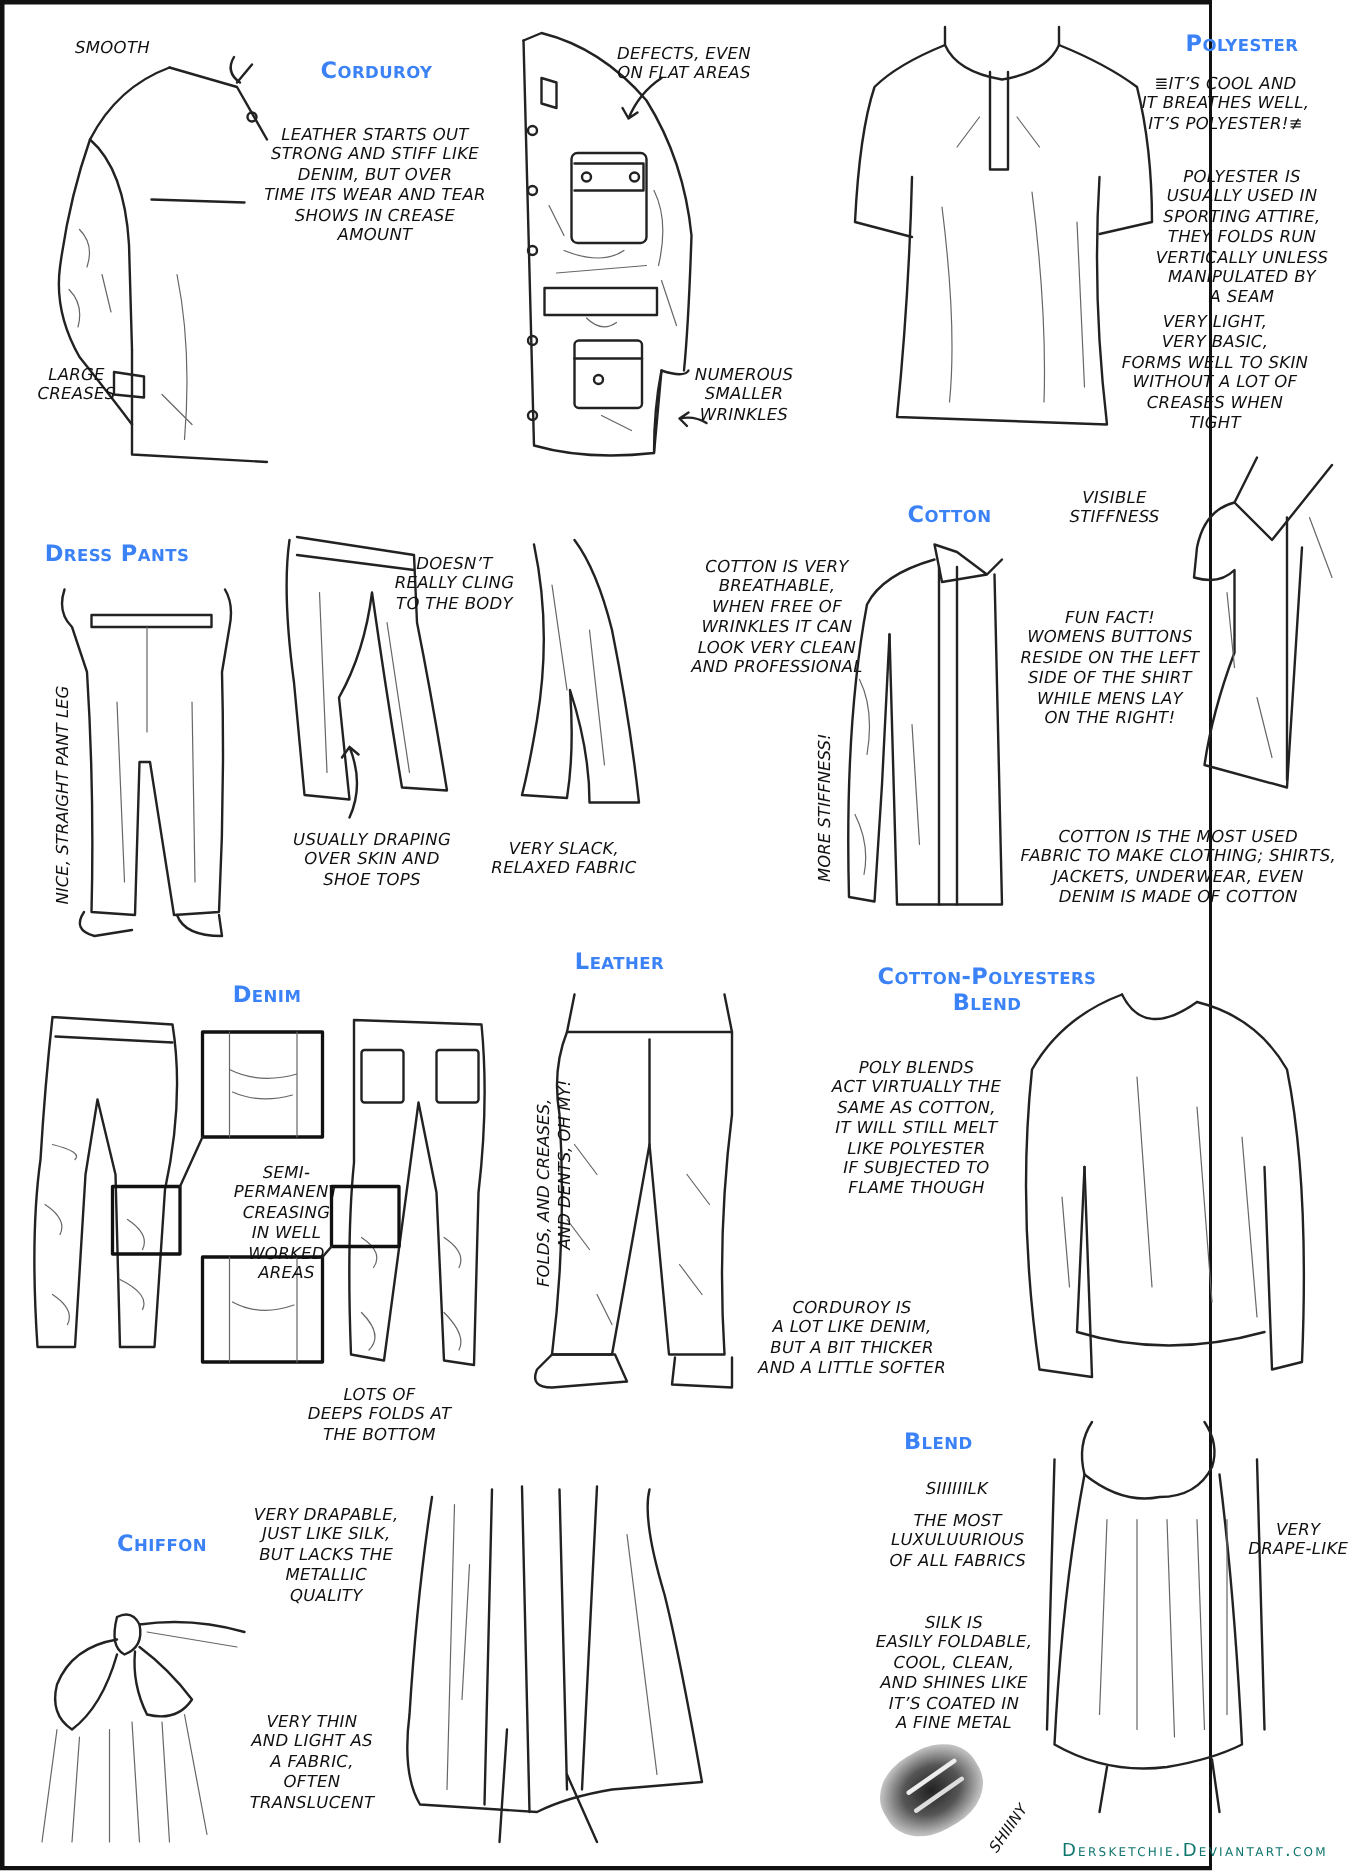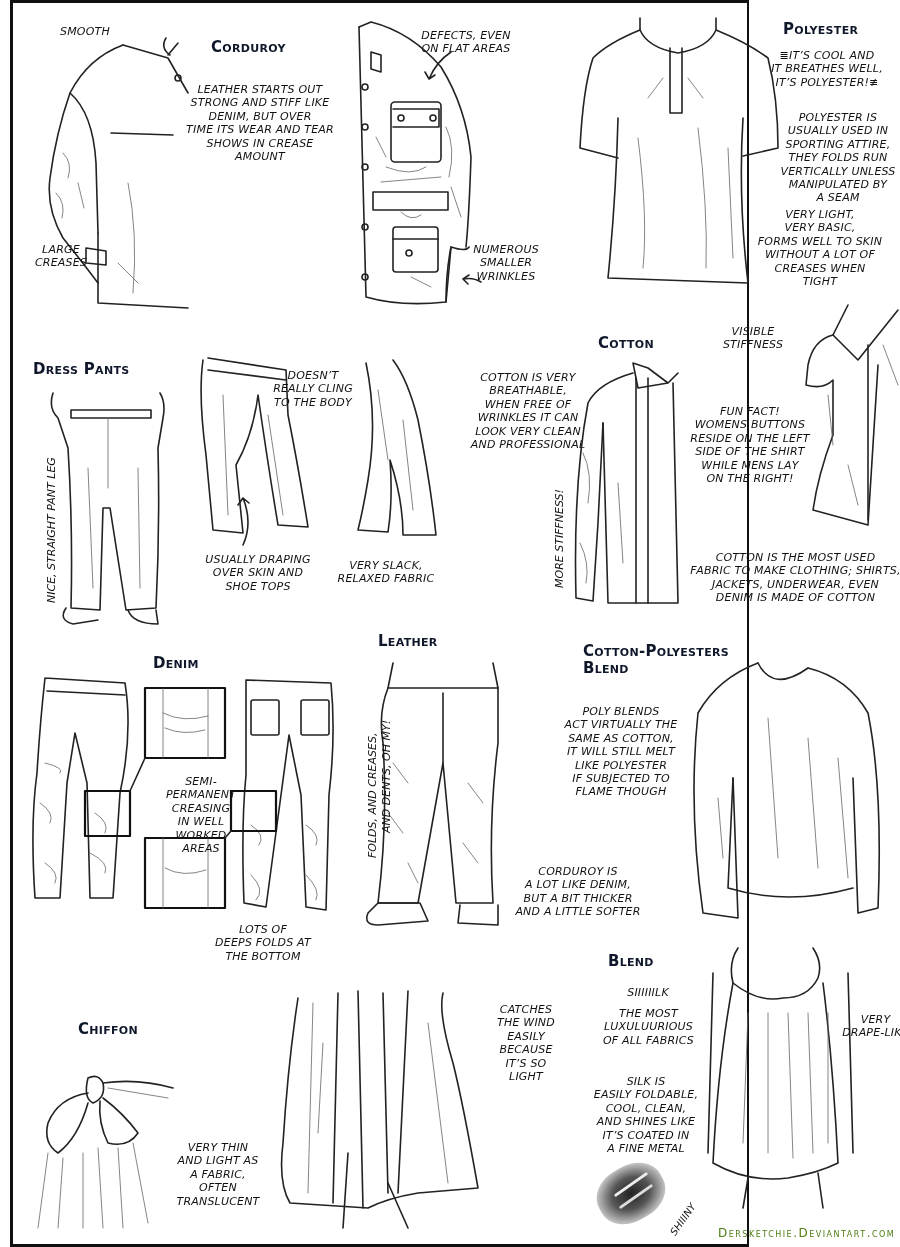--- a/index.html
+++ b/index.html
@@ -1,25 +1,25 @@
 <!DOCTYPE html>
 <html><head>
 <meta charset="utf-8">
 <style>
   html,body{margin:0;padding:0;background:#fff;}
   body{width:900px;height:1247px;position:relative;overflow:hidden;}
-  .frame{position:absolute;left:10px;top:0;width:739px;height:1247px;box-sizing:border-box;
+  .frame{position:absolute;left:0;top:0;width:808px;height:1247px;box-sizing:border-box;
     border-left:3px solid #111;border-top:3px solid #111;border-right:2px solid #111;border-bottom:3px solid #111;background:#fff;}
   .t{position:absolute;font-family:"DejaVu Sans",sans-serif;font-style:italic;text-transform:uppercase;
      color:#111;text-align:center;line-height:1.22;font-size:11px;letter-spacing:0.2px;white-space:pre-line;}
   .h{position:absolute;font-family:"DejaVu Sans",sans-serif;font-weight:bold;font-variant:small-caps;
-     color:#0f172a;text-align:left;font-size:15px;letter-spacing:0.3px;white-space:pre-line;line-height:1.15;}
+     color:#3b82f6;text-align:center;font-size:15px;letter-spacing:0.3px;white-space:pre-line;line-height:1.15;}
   .v{position:absolute;font-family:"DejaVu Sans",sans-serif;font-style:italic;text-transform:uppercase;
      color:#111;font-size:11px;white-space:nowrap;transform-origin:left top;transform:rotate(-90deg);line-height:1.2;}
-  .wm{position:absolute;font-family:"DejaVu Sans",sans-serif;font-variant:small-caps;color:#4d7c0f;font-size:12px;letter-spacing:1.5px;}
+  .wm{position:absolute;font-family:"DejaVu Sans",sans-serif;font-variant:small-caps;color:#0f766e;font-size:12px;letter-spacing:1.5px;}
   svg.sk{position:absolute;overflow:visible;}
   svg.sk *{fill:none;stroke:#222;stroke-width:1.6;stroke-linecap:round;stroke-linejoin:round;}
   svg.sk .th{stroke-width:0.8;stroke:#666;}
   svg.sk .box{stroke-width:2.2;stroke:#111;}
 </style>
 </head>
 <body>
 
 <div class="frame">
 
@@ -220,44 +220,42 @@
 flame though</div>
   <svg class="sk" style="left:675px;top:655px" width="210" height="270" viewBox="0 0 210 270">
     <path d="M70 5 Q85 35 120 10"></path>
     <path d="M70 5 Q30 20 10 55 Q0 150 15 255 L50 260 L45 120"></path>
     <path d="M120 10 Q160 20 180 55 Q195 130 190 250 L170 255 L165 120"></path>
     <path d="M45 120 L40 230 Q100 248 165 230"></path>
     <path class="th" d="M80 60 L90 200 M120 80 L130 210 M150 100 L160 220 M30 140 L35 200"></path>
   </svg>
 
   <div class="h" style="left:65px;top:1018px;width:80px">Chiffon</div>
+  <div class="t" style="left:162px;top:1000px;width:105px">very drapable,
+just like silk,
+but lacks the
+metallic quality</div>
   <svg class="sk" style="left:15px;top:1070px" width="150" height="160" viewBox="0 0 150 160">
     <path d="M60 5 Q70 0 75 10 Q78 25 65 30 Q55 25 60 5"></path>
     <path d="M60 20 Q30 25 20 50 Q15 70 30 80 Q50 65 60 30"></path>
     <path d="M75 25 Q95 40 110 60 Q100 75 80 70 Q70 50 72 28"></path>
     <path d="M75 10 Q110 5 145 15"></path>
     <path class="th" d="M20 80 L10 155 M35 85 L30 155 M55 80 L55 155 M70 75 L75 155 M90 75 L95 155 M105 70 L120 150 M80 15 L140 25"></path>
   </svg>
   <div class="t" style="left:160px;top:1138px;width:90px">very thin
 and light as
 a fabric,
 often
 translucent</div>
   <svg class="sk" style="left:265px;top:980px" width="220" height="250" viewBox="0 0 220 250">
     <path d="M20 15 Q10 80 5 160 Q0 200 12 220 L90 225 Q110 215 140 210 L200 205 Q185 120 175 80 Q160 30 165 10"></path>
     <path d="M60 10 L55 220 M80 8 L85 225 M105 10 L110 210 M130 8 L120 210"></path>
     <path d="M70 170 L65 245 M110 200 L130 245"></path>
     <path class="th" d="M35 20 L30 210 M150 40 L170 200 M45 60 L40 150"></path>
   </svg>
-  <div class="t" style="left:478px;top:1000px;width:70px">catches
-the wind
-easily
-because
-it’s so
-light</div>
 
   <div class="h" style="left:595px;top:950px;width:55px">Blend</div>
   <div class="t" style="left:595px;top:983px;width:80px">siiiiiilk</div>
   <div class="t" style="left:588px;top:1004px;width:95px">the most
 luxuluurious
 of all fabrics</div>
   <div class="t" style="left:578px;top:1072px;width:110px">Silk is
 easily foldable,
 cool, clean,
 and shines like

